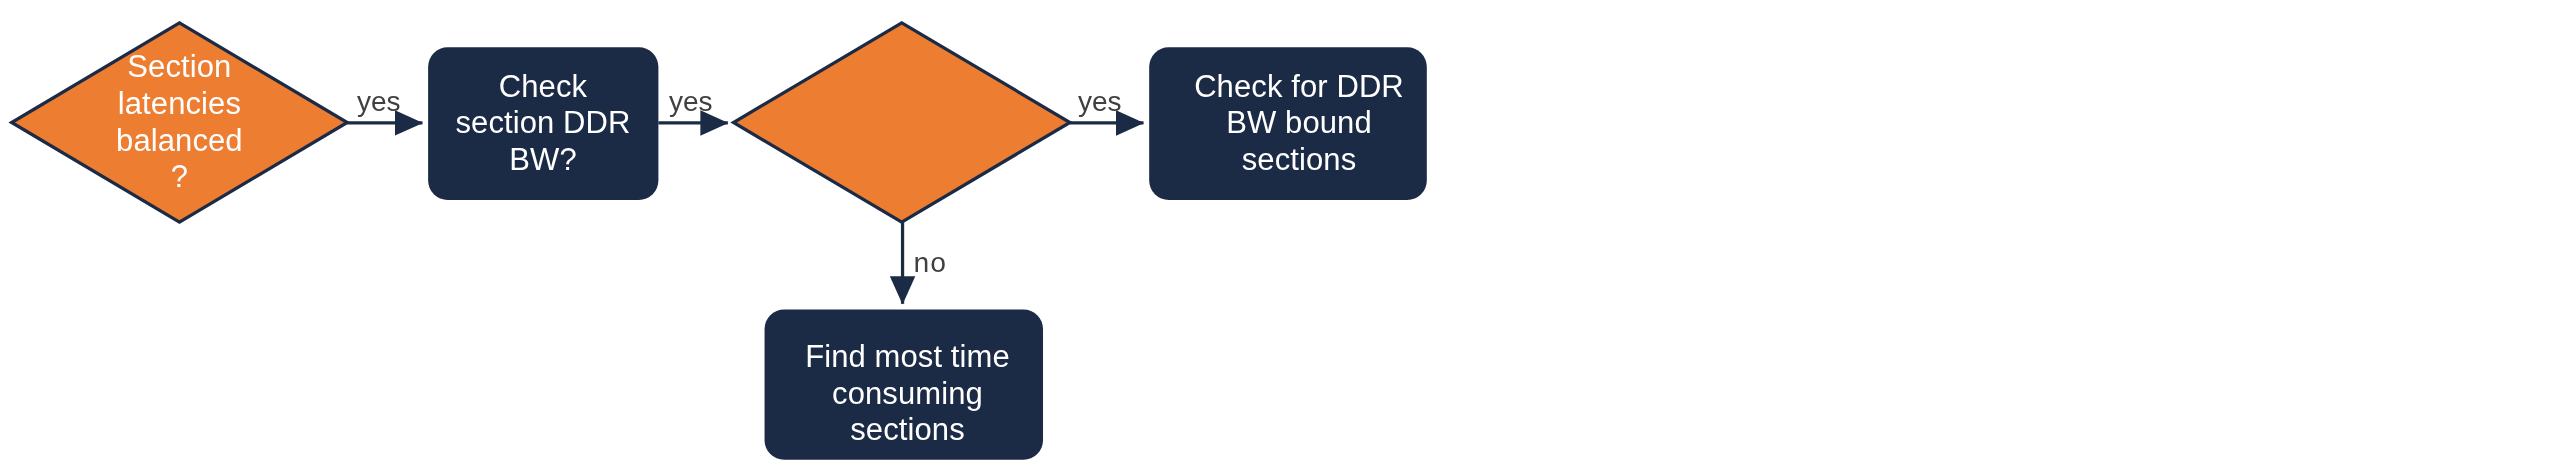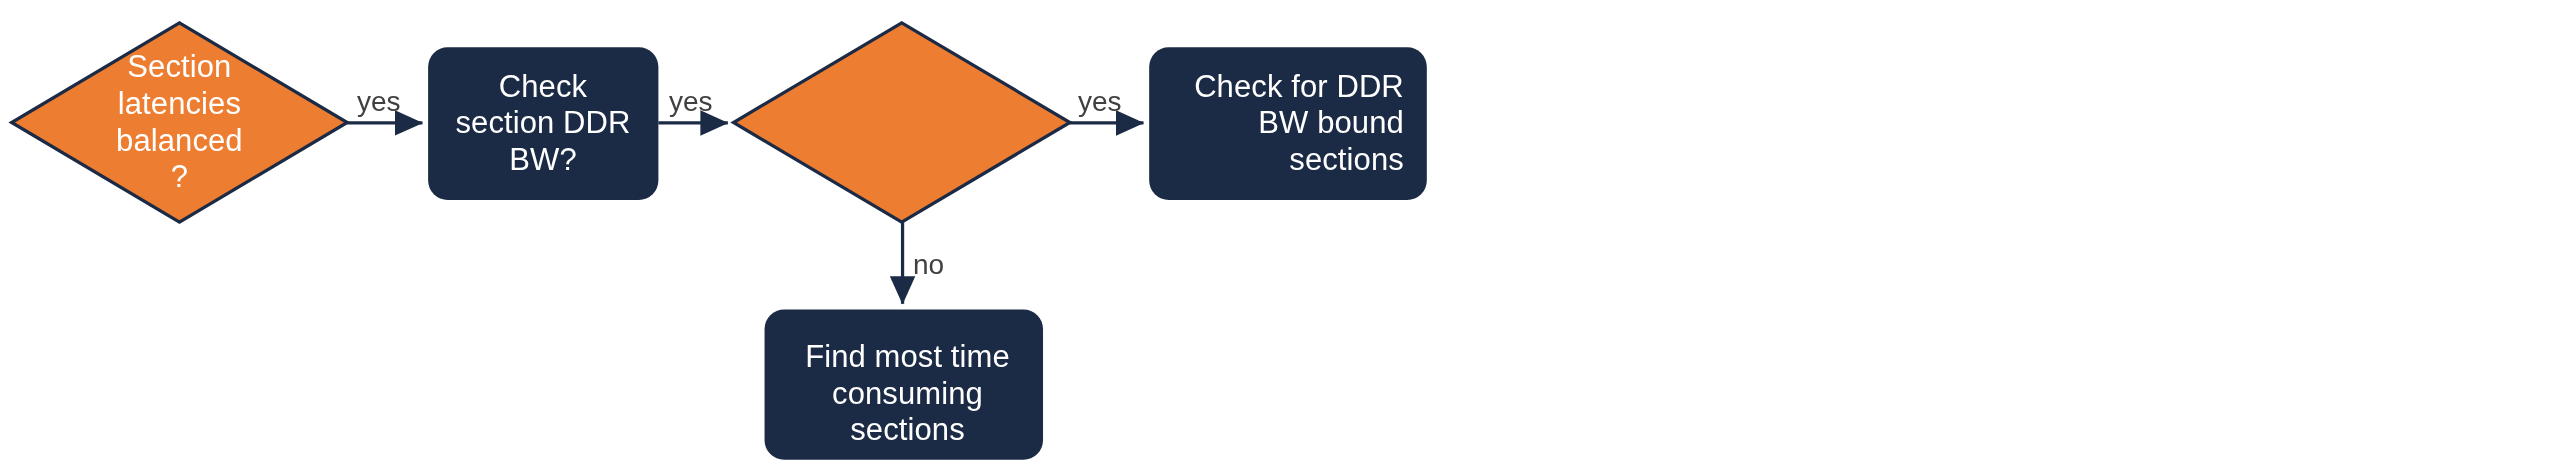--- a/index.html
+++ b/index.html
@@ -45,27 +45,27 @@
     font-family: "Liberation Sans", sans-serif;
     font-size: 28px;
     line-height: 1;
     white-space: nowrap;
     pointer-events: none;
   }
   
   #label-decision-latencies { left: 11.4px;   top: 23px;  width: 336px; height: 199px; }
   #label-process-check-ddr-bw { left: 428px;  top: 47px;  width: 230px; height: 153px; }
   #label-decision-ddr-bw-90 { left: 733px;  top: 23px;  width: 336px; height: 199px; }
-  #label-process-ddr-bw-bound { left: 1149px; top: 47px;  width: 300px; height: 153px; text-align: right; }
+  #label-process-ddr-bw-bound { left: 1149px; top: 47px;  width: 300px; height: 153px; }
   #label-process-time-consuming { left: 768px;  top: 310px; width: 279px; height: 168px; border-radius: 19px; }
   
   #label-edge-yes-1 { left: 357px;  top: 88px; }
   #label-edge-yes-2 { left: 669px;  top: 88px; }
   #label-edge-yes-3 { left: 1078px; top: 88px; }
-  #label-edge-no-1  { left: 913px; top: 251px; }
+  #label-edge-no-1  { left: 913px; top: 251px; font-family: Liberation Mono, monospace; }
 </style>
 </head>
 <body>
 
 <div id="canvas">
 
   <svg id="flow-svg" viewBox="0 0 3154 578" xmlns="http://www.w3.org/2000/svg">
     <defs>
       <marker id="arrowhead" markerWidth="9" markerHeight="9" refX="8.4" refY="4.5" orient="auto" markerUnits="strokeWidth">
         <path d="M0,0.6 L8.6,4.5 L0,8.4 Z" fill="#1B2A45"></path>

